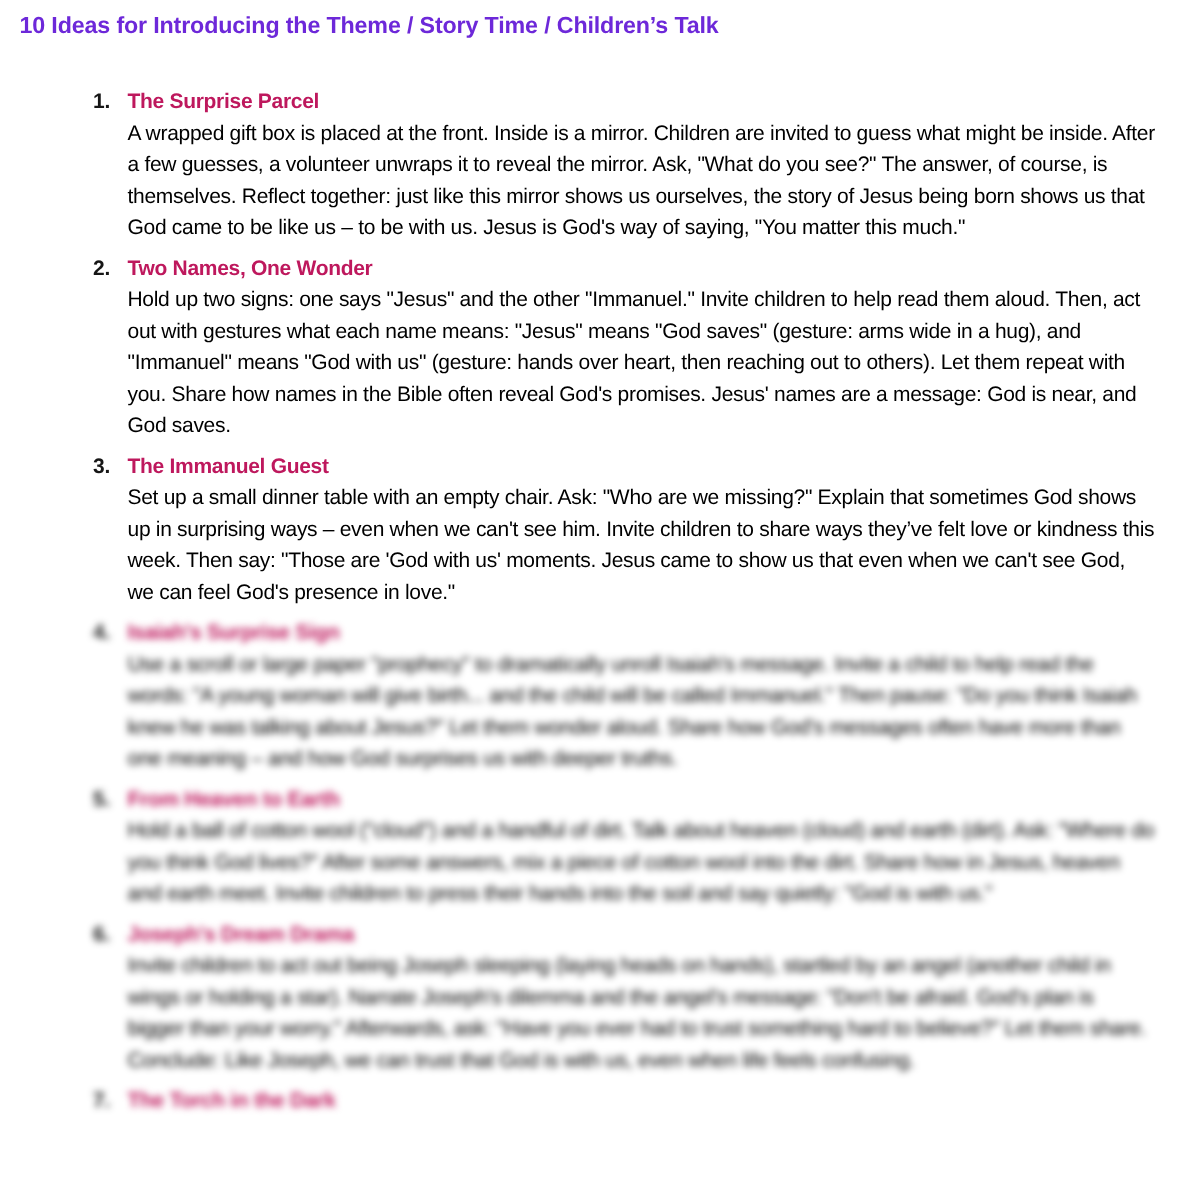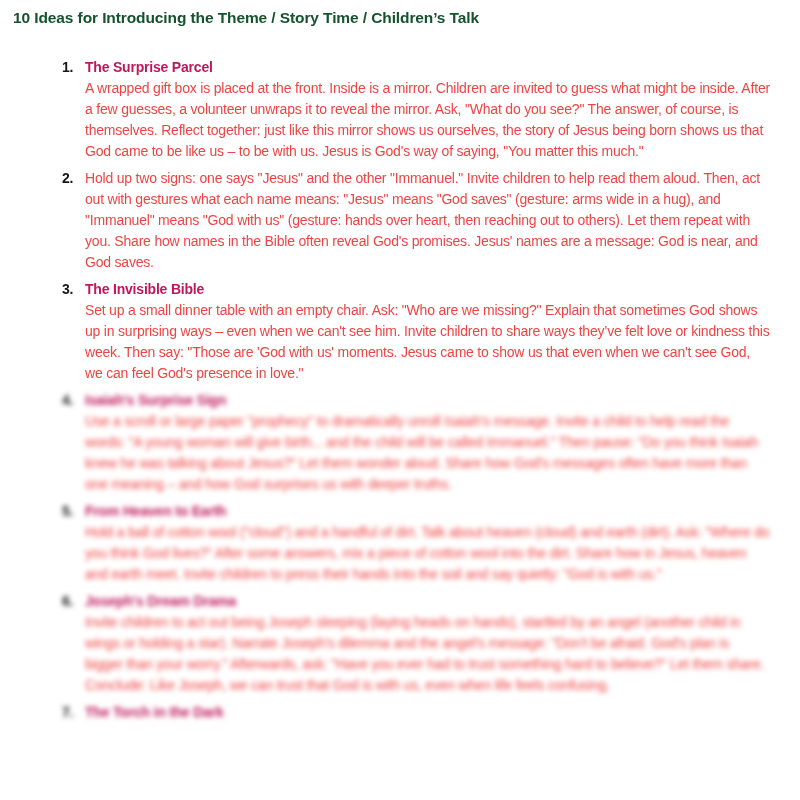--- a/index.html
+++ b/index.html
@@ -16,21 +16,21 @@
     box-sizing:border-box;
     width:800px; height:800px;
     overflow:hidden;
   }
   .doc-title {
     margin:0 0 29px 0;
     font-size:15.5px;
     font-weight:700;
     line-height:20px;
     letter-spacing:-0.1px;
-    color:#14532d;
+    color:#6d28d9;
   }
   .idea-list {
     margin:0; padding:0;
     list-style:none;
   }
   .idea {
     position:relative;
     margin:0 0 6px 0;
     padding-left:72px;
     width:685px;
@@ -42,21 +42,21 @@
     position:absolute;
     left:49px; top:0;
     font-weight:700;
     color:#161616;
   }
   .idea-heading {
     font-weight:700;
     color:#be185d;
   }
   .idea-body {
-    color:#ef4444;
+    color:#000000;
   }
   .blurred {
     filter:blur(2.5px);
   }
 </style>
 </head>
 <body>
 
 <div class="doc">
 
@@ -65,26 +65,27 @@
   <ol class="idea-list">
 
     <li class="idea">
       <span class="idea-number">1.</span>
       <div class="idea-heading">The Surprise Parcel</div>
       <div class="idea-body">A wrapped gift box is placed at the front. Inside is a mirror. Children are invited to guess what might be inside. After a few guesses, a volunteer unwraps it to reveal the mirror. Ask, "What do you see?" The answer, of course, is themselves. Reflect together: just like this mirror shows us ourselves, the story of Jesus being born shows us that God came to be like us – to be with us. Jesus is God's way of saying, "You matter this much."</div>
     </li>
 
     <li class="idea">
       <span class="idea-number">2.</span>
+      <div class="idea-heading">Two Names, One Wonder</div>
       <div class="idea-body">Hold up two signs: one says "Jesus" and the other "Immanuel." Invite children to help read them aloud. Then, act out with gestures what each name means: "Jesus" means "God saves" (gesture: arms wide in a hug), and "Immanuel" means "God with us" (gesture: hands over heart, then reaching out to others). Let them repeat with you. Share how names in the Bible often reveal God's promises. Jesus' names are a message: God is near, and God saves.</div>
     </li>
 
     <li class="idea">
       <span class="idea-number">3.</span>
-      <div class="idea-heading">The Invisible Bible</div>
+      <div class="idea-heading">The Immanuel Guest</div>
       <div class="idea-body">Set up a small dinner table with an empty chair. Ask: "Who are we missing?" Explain that sometimes God shows up in surprising ways – even when we can't see him. Invite children to share ways they’ve felt love or kindness this week. Then say: "Those are 'God with us' moments. Jesus came to show us that even when we can't see God, we can feel God's presence in love."</div>
     </li>
 
     <li class="idea blurred">
       <span class="idea-number">4.</span>
       <div class="idea-heading">Isaiah's Surprise Sign</div>
       <div class="idea-body">Use a scroll or large paper "prophecy" to dramatically unroll Isaiah's message. Invite a child to help read the words: "A young woman will give birth... and the child will be called Immanuel." Then pause: "Do you think Isaiah knew he was talking about Jesus?" Let them wonder aloud. Share how God's messages often have more than one meaning – and how God surprises us with deeper truths.</div>
     </li>
 
     <li class="idea blurred">

